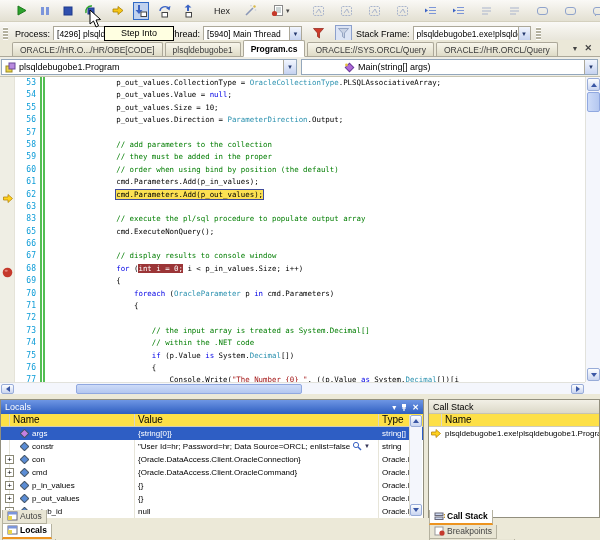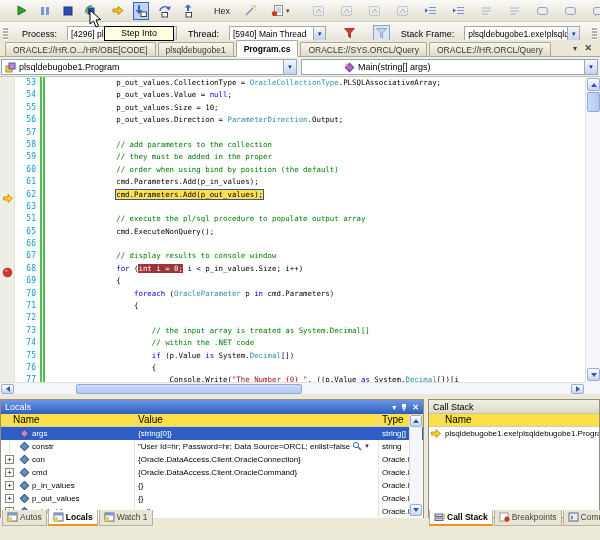--- a/index.html
+++ b/index.html
@@ -3,35 +3,35 @@
 <meta charset="utf-8">
 <style>
 * { margin:0; padding:0; box-sizing:border-box; }
 html,body { width:600px; height:540px; overflow:hidden; }
 body { font-family:"Liberation Sans",sans-serif; background:#ECE9D8; position:relative; }
 #app { position:absolute; inset:0; }
 
 
 .tb { position:absolute; left:0; width:600px; display:flex; align-items:center; background:linear-gradient(#FAF9F6,#E3E0D2); }
 .tb1 { top:0; height:22px; border-bottom:1px solid #D4D0BE; }
-.tb2 { top:22px; height:24px; border-bottom:1px solid #C2BEA8;gap:7px; }
+.tb2 { top:22px; height:24px; border-bottom:1px solid #C2BEA8; }
 .grip { width:5px; height:14px; margin:0 3px; background:repeating-linear-gradient(#fff 0 1px,#B5B2A0 1px 3px); align-self:center; }
 .sep { width:1px; height:15px; background:#C2BEA8; margin:0 2px; }
 .tbtn { border:1px solid transparent; background:transparent; width:20px; height:18px; display:flex; align-items:center; justify-content:center; padding:0;margin-left:8px; }
 .tbtn.pressed { background:#C1D2EE; border:1px solid #316AC5; }
 .tbtn.sunken { background:#DCE4F5; border:1px solid #8CA0CC; }
 .tbtn.hexb { width:auto; padding:0 4px; font-size:9px; color:#222; }
 .ddarrow { font-size:7px; color:#444; width:9px; }
 .tb-label { font-size:9px; color:#000; margin:0 3px 0 4px; white-space:nowrap; }
 .combo { height:15px; background:#fff; border:1px solid #ACA899; display:flex; align-items:center; font-size:8.5px; color:#000; position:relative; overflow:hidden; }
 .combo .cv { padding:0 3px; white-space:nowrap; overflow:hidden; flex:1; }
 .combo .cbtn { width:12px; height:100%; background:linear-gradient(#F2F6FE,#C6D3F0); border-left:1px solid #ACA899; display:flex; align-items:center; justify-content:center; font-size:6px; color:#23386E; flex:none; }
 
 
-#tabstrip { position:absolute; top:40px; left:0; width:600px; height:17px; background:#EBE8D8; border-bottom:1px solid #ACA899; display:flex; align-items:flex-end; padding-left:5px; }
+#tabstrip { position:absolute; top:40px; left:0; width:600px; height:17px; background:#EBE8D8; border-bottom:1px solid #ACA899; display:flex; align-items:flex-end; padding-left:12px; }
 .dtab { height:14px; display:flex; align-items:center; padding:0 7px; font-size:8.5px; color:#3a3a3a; background:linear-gradient(#F8F6EC,#DEDBC6); border:1px solid #ACA899; border-bottom:none; border-radius:2px 2px 0 0; margin-right:2px; white-space:nowrap; }
 .dtab.active { height:17px; background:#fff; font-weight:bold; color:#000; margin-bottom:-1px; border-bottom:1px solid #fff; }
 .tabstrip-btns { margin-left:auto; display:flex; align-items:center; gap:6px; padding:0 8px 3px 0; color:#444; font-size:9px; }
 
 
 #navbar { position:absolute; top:57px; left:0; width:600px; height:20px; background:#EFEEE6; border-bottom:1px solid #C8C5B2; }
 .navcombo { position:absolute; top:2px; height:16px; background:#fff; border:1px solid #93A7BC; display:flex; align-items:center; font-size:9px; }
 .navcombo .ci { margin:0 3px; flex:none; }
 .navcombo .cv { flex:1; white-space:nowrap; overflow:hidden; }
 .navcombo .cbtn { width:13px; height:100%; background:linear-gradient(#F2F6FE,#C6D3F0); border-left:1px solid #ACA899; display:flex; align-items:center; justify-content:center; font-size:6px; color:#23386E; flex:none; }
@@ -70,21 +70,21 @@
 .pcol { position:absolute; top:0; bottom:0; width:1px; background:#D9D6C6; }
 .prow { position:relative; height:13px; line-height:13px; background:#fff; color:#000; white-space:nowrap; font-size:8px; }
 .prow .cell { position:absolute; top:0; overflow:hidden; line-height:13px; }
 .prow.sel { background:#2E5EC4; color:#fff; }
 .prow .colline { position:absolute; top:0; bottom:0; width:1px; background:#E7E5D9; }
 .prow.sel .colline { background:transparent; }
 .expand { position:absolute; left:4px; top:2px; width:9px; height:9px; border:1px solid #8A8876; background:#fff; color:#000; font-size:8px; line-height:7px; text-align:center; }
 .lscroll { position:absolute; right:1px; top:15px; width:13px; bottom:1px; background:#F4F6FC; border-left:1px solid #E0DED2; }
 
 
-.ptabs { position:absolute; top:510px; height:18px; display:flex; align-items:flex-start; font-size:8.5px; }
+.ptabs { position:absolute; top:510px; height:18px; display:flex; align-items:flex-start; font-size:8.5px;flex-direction:column; }
 .ptab { display:flex; align-items:center; gap:2px; padding:1px 4px 2px; height:16px; border:1px solid #B5B2A0; border-top:none; background:#E8E5D4; color:#444; margin-right:1px; white-space:nowrap; }
 .ptab.active { background:#fff; color:#000; font-weight:bold; border-bottom:2px solid #ED9420; }
 
 
 #tooltip { position:absolute; left:104px; top:26px; background:#FFFFE1; border:1px solid #000; font-size:9px; padding:1px 16px 2px; z-index:60; }
 #cursor { position:absolute; left:89px; top:9px; z-index:61; }
 </style>
 </head>
 <body>
 
@@ -386,21 +386,21 @@
             <span class="ln">62</span>
             <span class="chg"></span>
             <span class="ct"><span class="tk-p">                </span><span class="tk-cs">cmd.Parameters.Add(p_out_values);</span></span>
           </div>
           <div class="cl">
             <span class="ln">63</span>
             <span class="chg"></span>
             <span class="ct"></span>
           </div>
           <div class="cl">
-            <span class="ln">51</span>
+            <span class="ln">83</span>
             <span class="chg"></span>
             <span class="ct"><span class="tk-p">                </span><span class="tk-c">// execute the pl/sql procedure to populate output array</span></span>
           </div>
           <div class="cl">
             <span class="ln">65</span>
             <span class="chg"></span>
             <span class="ct"><span class="tk-p">                cmd.ExecuteNonQuery();</span></span>
           </div>
           <div class="cl">
             <span class="ln">66</span>

